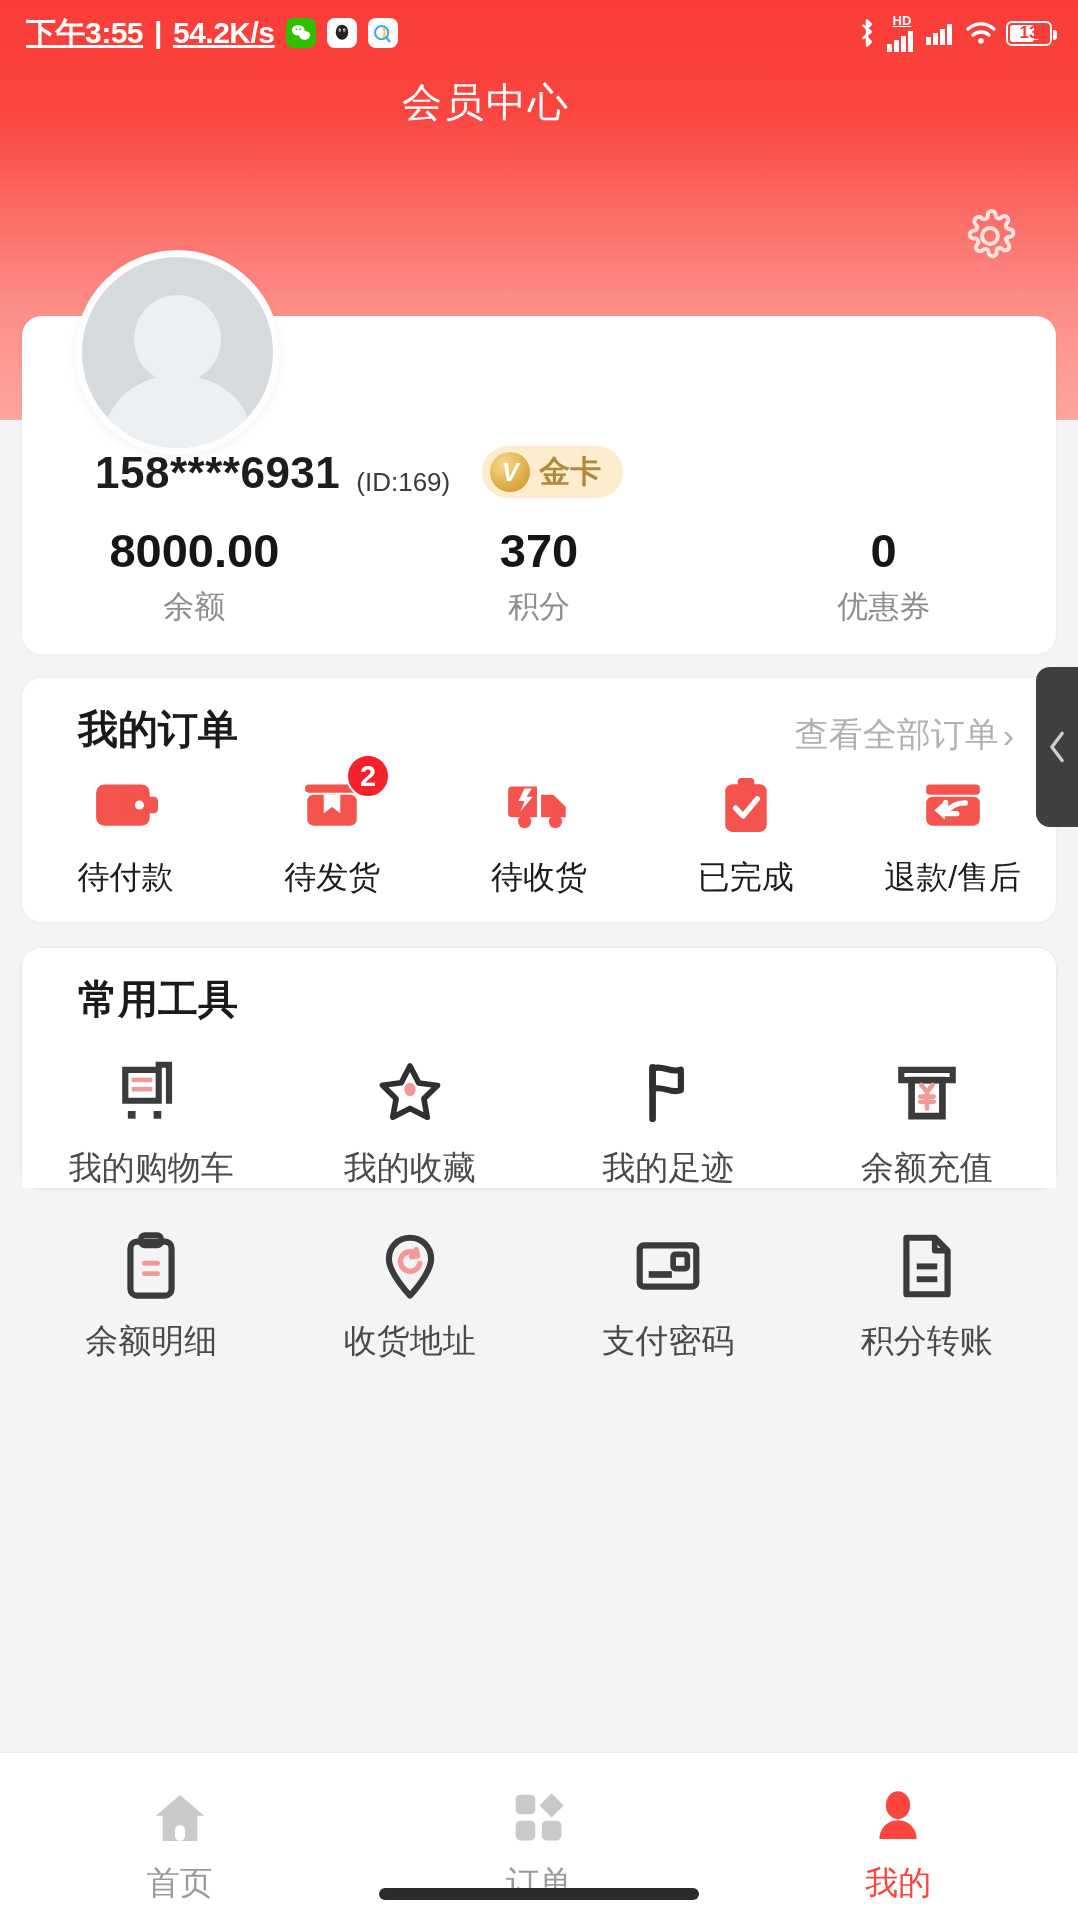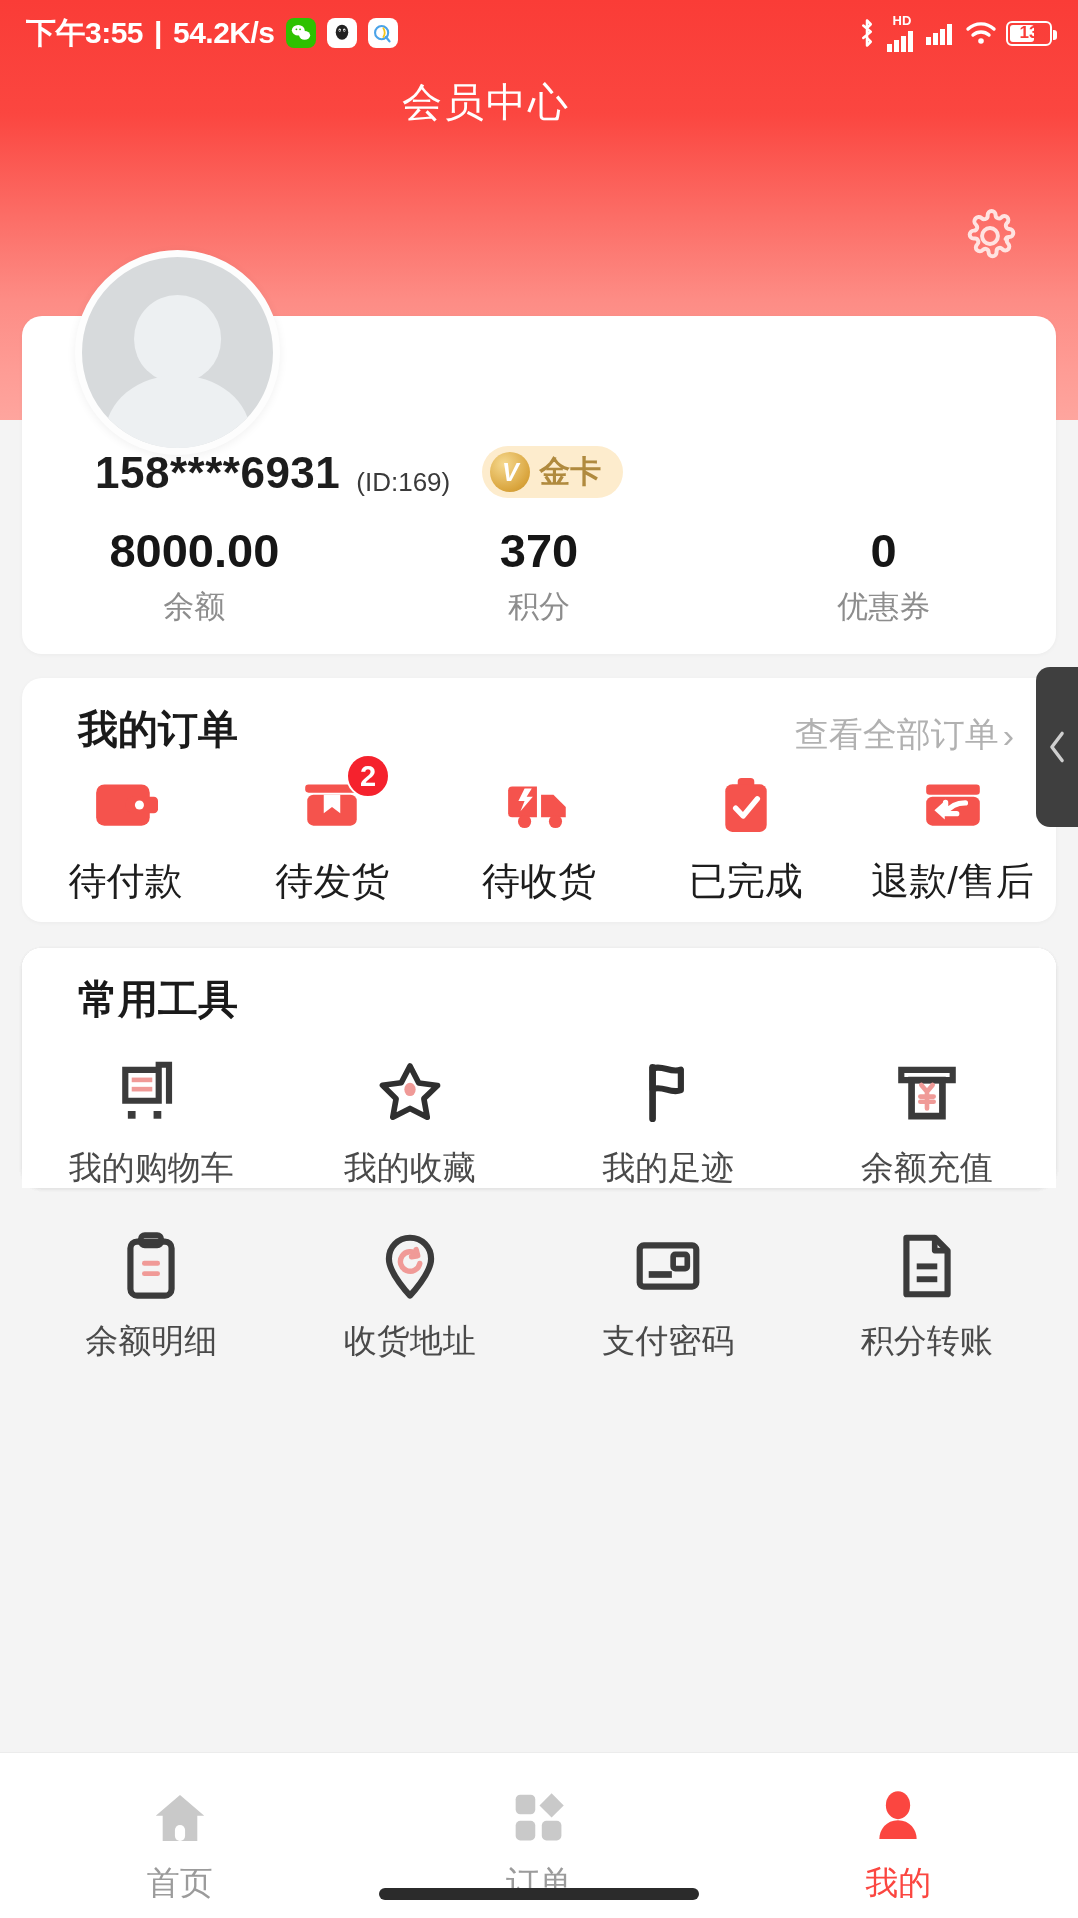--- a/index.html
+++ b/index.html
@@ -19,21 +19,21 @@
   }
   .header-bg.lower {
     top:300px; height:120px;
     background:linear-gradient(180deg,#fd8c85 0%,#fe9b94 55%,#fea59e 100%);
   }
 
   
   .statusbar {
     position:absolute; top:0; left:0; width:1078px; height:66px;
     display:flex; align-items:center; justify-content:space-between;
-    padding:6px 26px; color:#fff;
+    padding:6px 26px; color:#fff;text-decoration:underline;
   }
   .sb-left { display:flex; align-items:center; gap:11px; }
   .sb-time { font-size:30px; font-weight:600; letter-spacing:-.5px; white-space:nowrap; }
   .sb-appicon { width:30px; height:30px; border-radius:8px; display:flex; align-items:center; justify-content:center; }
   .ic-wechat { background:#2dc100; }
   .ic-qq { background:#ffffff; }
   .ic-qqbrowser { background:#ffffff; }
   .sb-right { display:flex; align-items:center; gap:9px; }
   .sb-right svg { display:block; }
   .batt {
@@ -89,21 +89,21 @@
   
   .orders-card { top:678px; height:244px; }
   .card-title { position:absolute; left:56px; top:24px; font-size:40px; font-weight:700; color:#1a1a1a; }
   .view-all { position:absolute; right:42px; top:34px; display:flex; align-items:center; gap:4px; cursor:pointer; }
   .view-all .t { font-size:34px; color:#b1b1b1; }
   .view-all .chev { font-size:34px; color:#b1b1b1; line-height:1; }
 
   .order-row { position:absolute; left:0; top:92px; width:100%; display:flex; }
   .order-item { flex:1; display:flex; flex-direction:column; align-items:center; cursor:pointer; position:relative; }
   .order-icon { position:relative; width:76px; height:70px; display:flex; align-items:center; justify-content:center; }
-  .order-lbl { margin-top:16px; font-size:38px; color:#1d1d1d; font-weight:500; white-space:nowrap; }
+  .order-lbl { margin-top:16px; font-size:32px; color:#1d1d1d; font-weight:500; white-space:nowrap; }
   .badge {
     position:absolute; top:-16px; right:-20px; min-width:44px; height:44px; padding:0 8px;
     background:#f5222d; color:#fff; border-radius:22px; font-size:29px; font-weight:600;
     display:flex; align-items:center; justify-content:center; border:2px solid #fff;
   }
 
   
   .tools-card { top:948px; height:240px; }
   .tools-grid { position:absolute; left:0; top:106px; width:100%; display:flex; flex-wrap:wrap; }
   .tool-item { width:25%; display:flex; flex-direction:column; align-items:center; margin-bottom:36px; cursor:pointer; }

